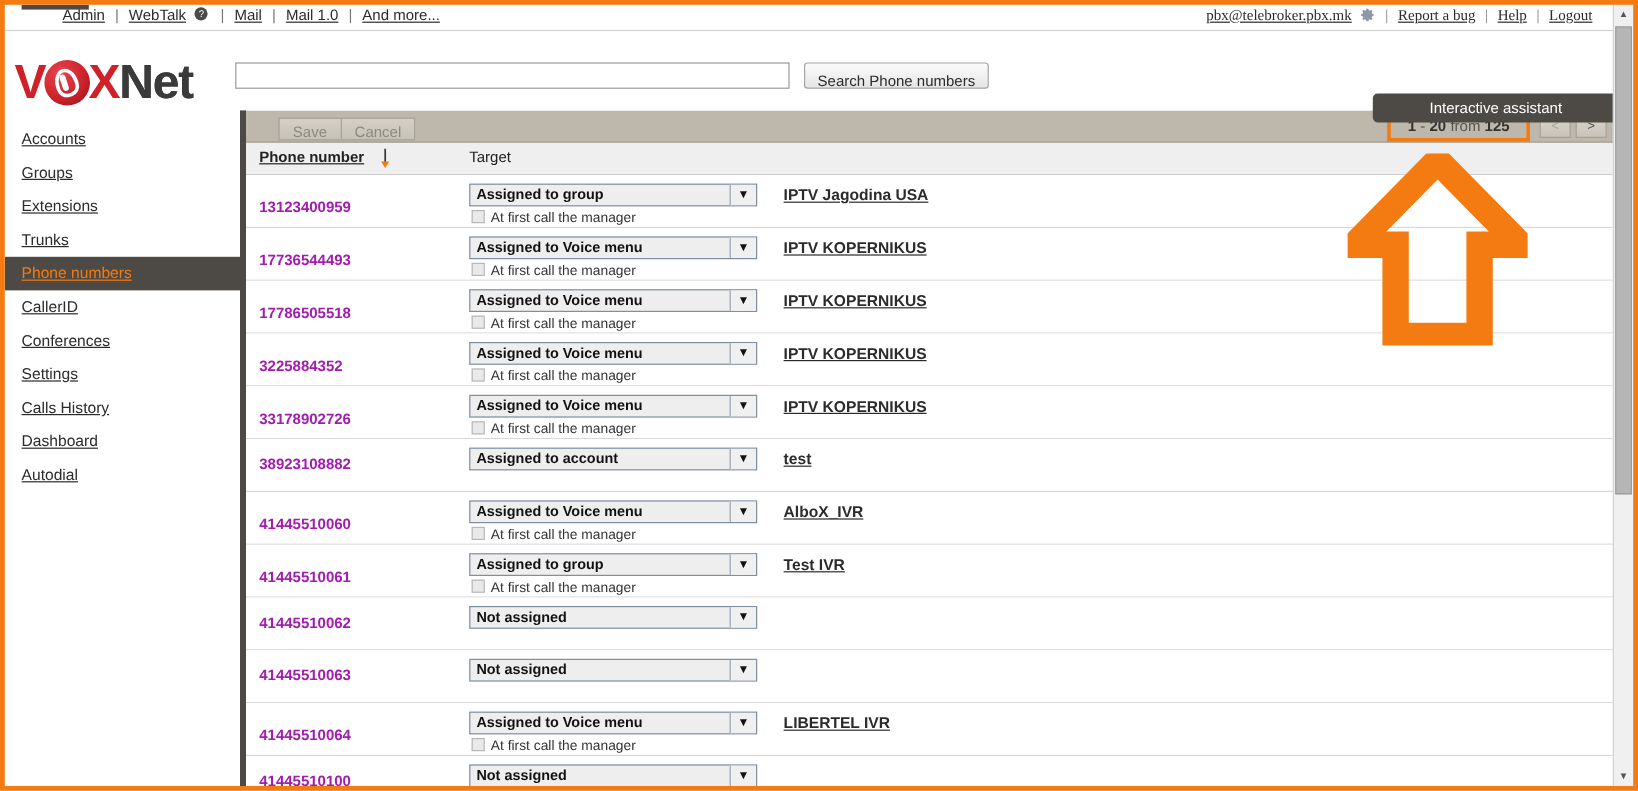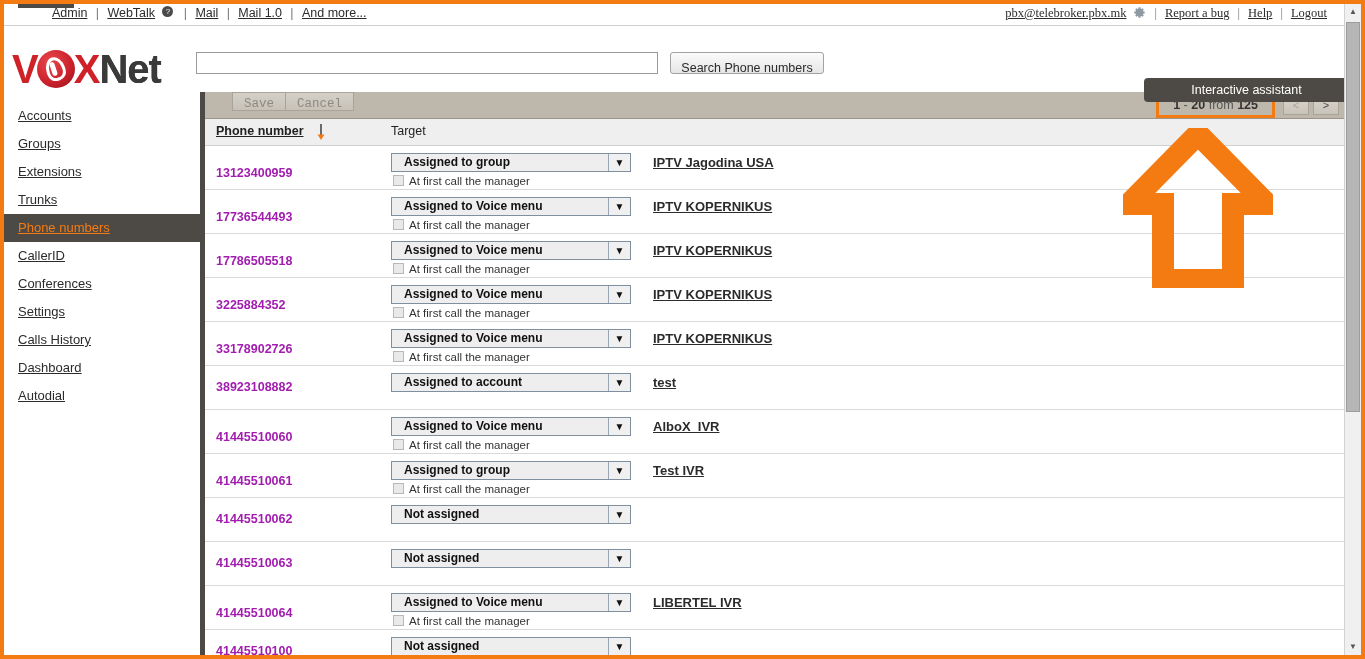--- a/index.html
+++ b/index.html
@@ -207,29 +207,28 @@
   #toolbar {
     position: relative;
     height: 27px;
     background: #bdb8ab;
     border-bottom: 1px solid #9b9687;
   }
   .tb-btn {
     display: inline-block;
     height: 19px;
     line-height: 19px;
-    margin-top: 0;
+    margin-top: 6px;
     padding: 2px 11px;
     border: 1px solid #a9a49a;
     background: linear-gradient(180deg,#d4d0c7 0%,#c6c2b8 100%);
     color: #8d8980;
     font-size: 12.5px;
     cursor: default;
     vertical-align: top;
-    font-family: Liberation Mono, monospace;
   }
   #tb-save { margin-left: 27px; border-right: none; }
   #pager-box {
     position: absolute; right: 70px; top: 0;
     height: 27px; line-height: 27px;
     padding: 0 14px;
     font-size: 12.5px;
     color: #555;
     border: 3px solid #f47b12;
     box-sizing: border-box;
@@ -292,21 +291,21 @@
   .sel-wrap {
     position: absolute; left: 186px; top: 7px;
     width: 240px; height: 19px;
     border: 1px solid #7f8f9f;
     background: #eeeeee;
     display: flex;
   }
   .sel-text {
     flex: 1;
     line-height: 17px;
-    padding-left: 12px;
+    padding-left: 5px;
     font-weight: bold;
     font-size: 12px;
     color: #111;
     white-space: nowrap;
     overflow: hidden;
   }
   .sel-arrow {
     width: 22px;
     border-left: 1px solid #98a6b3;
     background: #f0f0f0;

